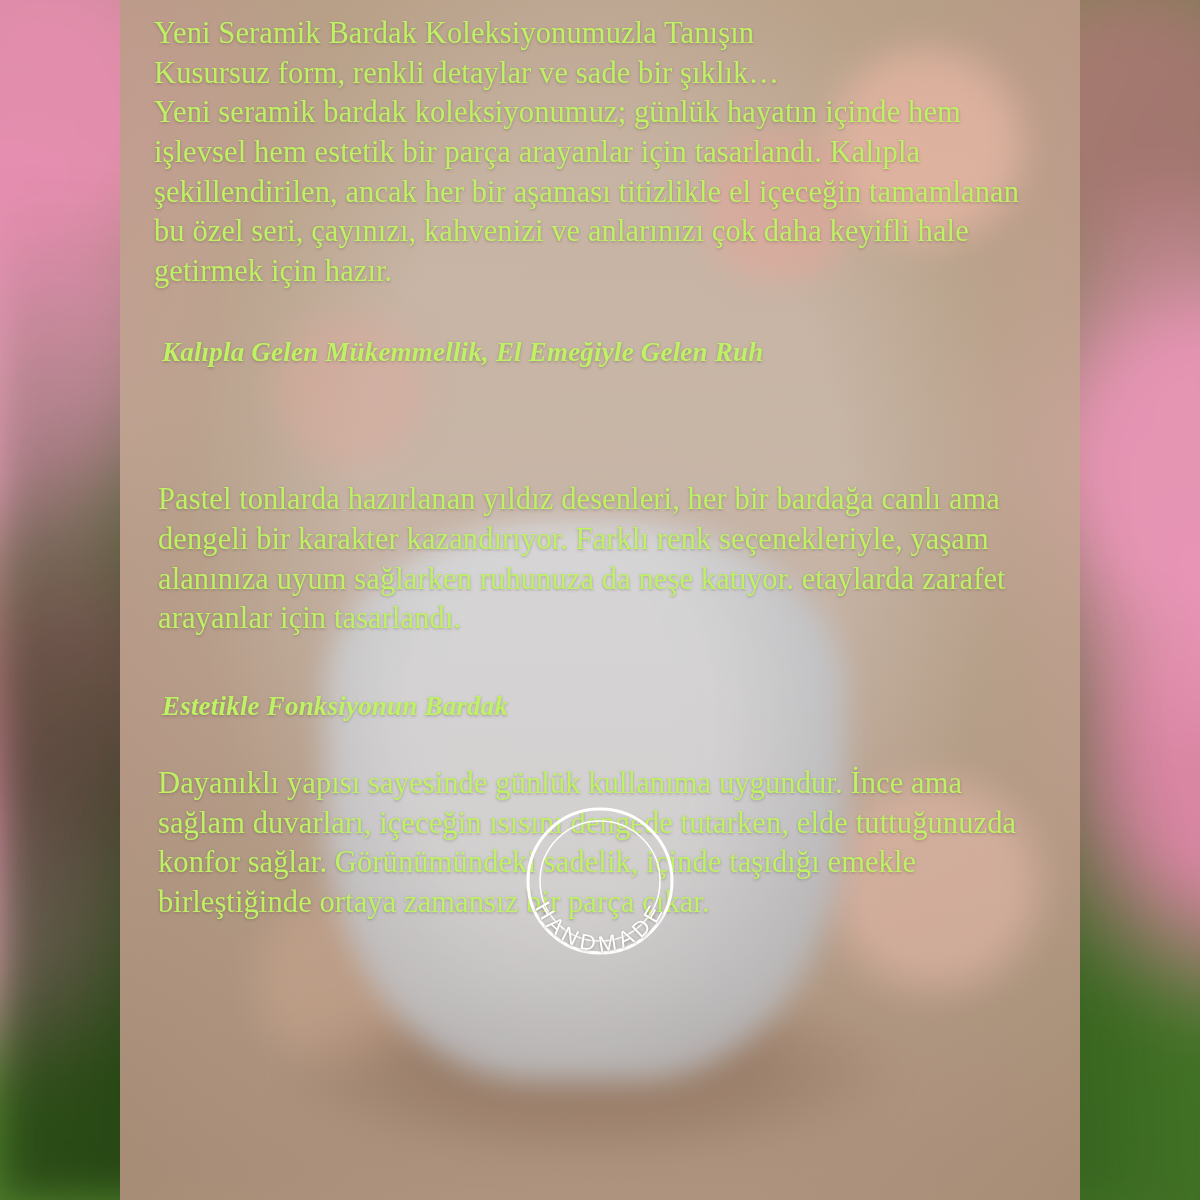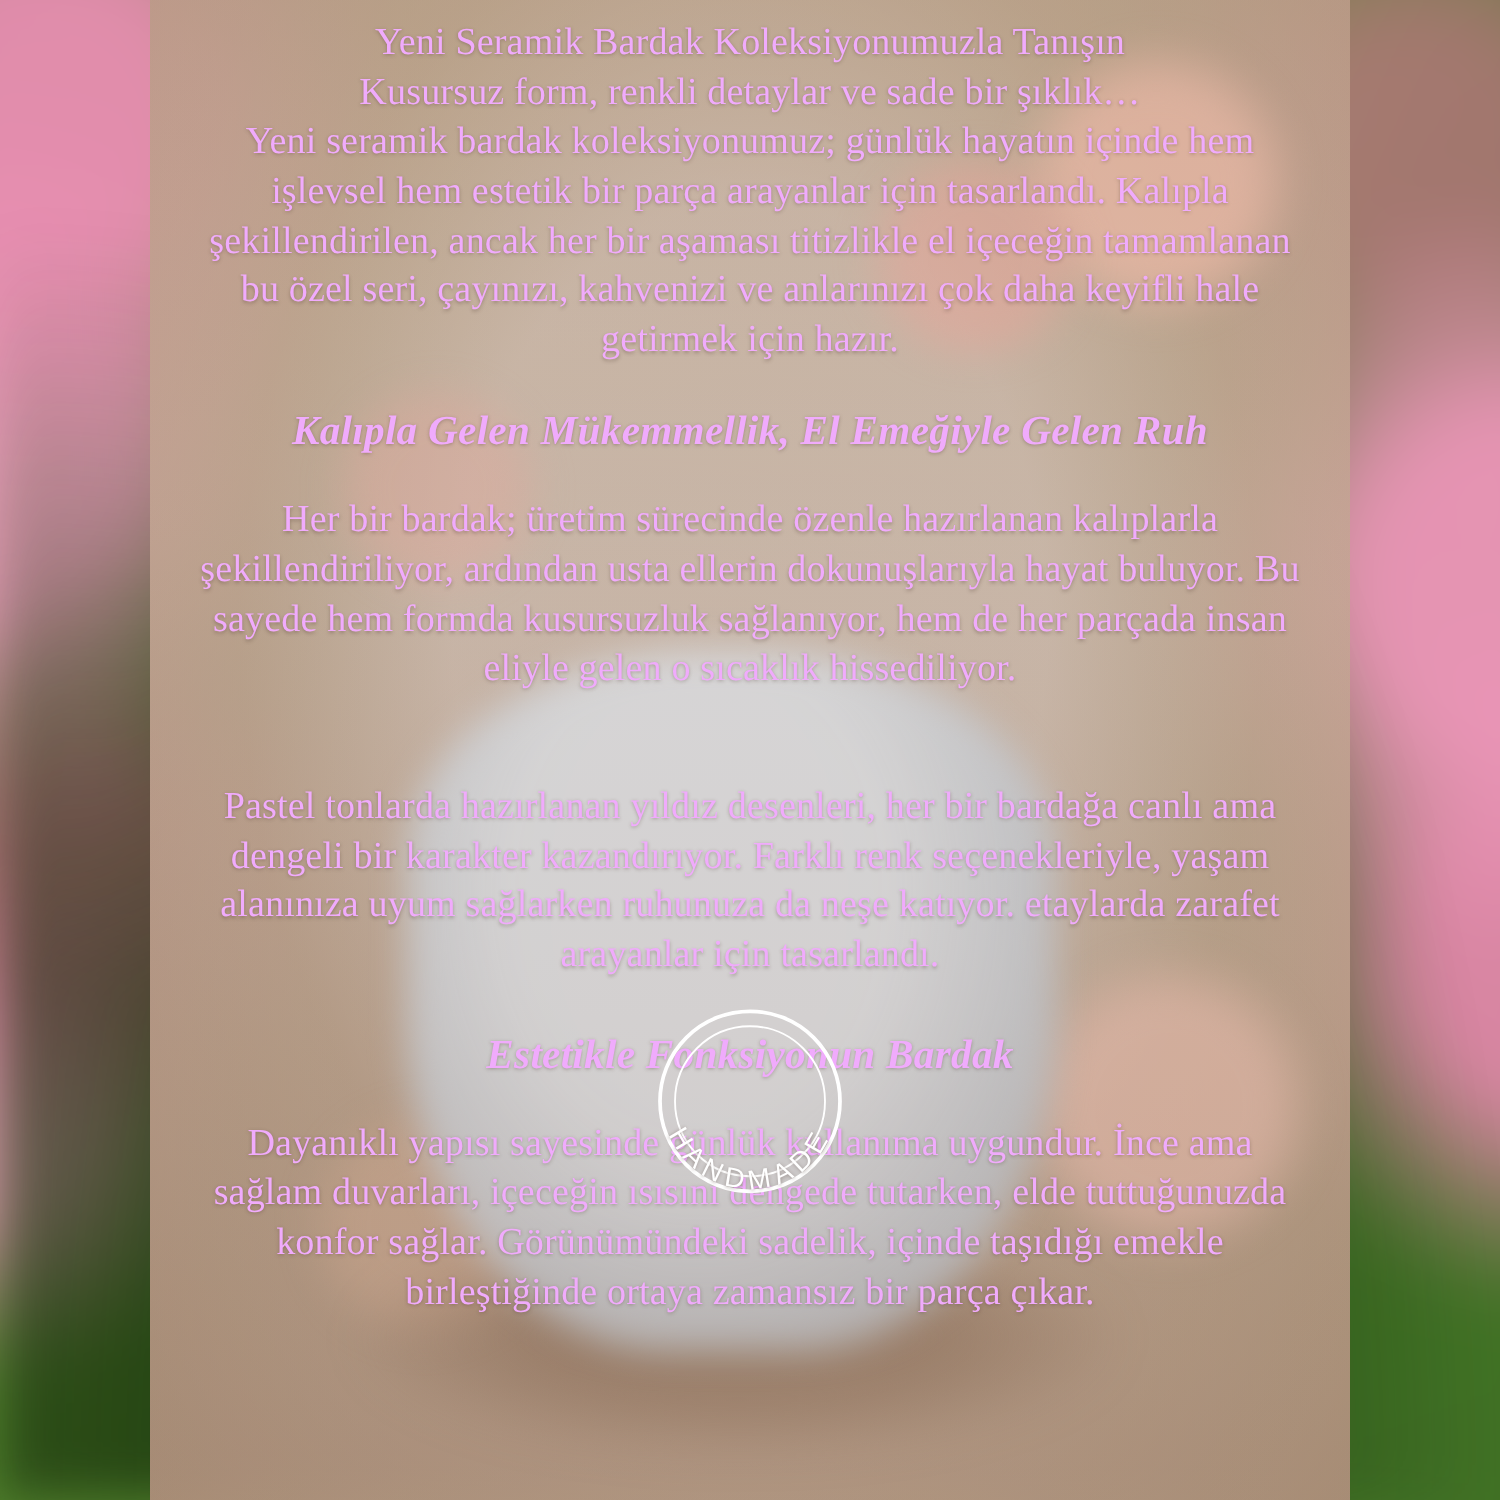--- a/index.html
+++ b/index.html
@@ -102,40 +102,40 @@
     background: linear-gradient(180deg, rgba(170,138,118,0.30) 0%, rgba(168,134,112,0.18) 40%, rgba(160,126,106,0.28) 100%);
   }
 
   
   .content {
     position: absolute;
     left: 150px;
     top: 0;
     width: 900px;
     height: 920px;
-    text-align: center;
-    color: #f0abfc;
+    text-align: left;
+    color: #bef264;
     text-shadow: 0 1px 3px rgba(70,50,40,0.35);
     padding-top: 14px;
     box-sizing: border-box;
   }
   .para {
     font-size: 30.5px;
     line-height: 1.30;
     letter-spacing: 0.1px;
     margin: 0;
     padding: 0 8px;
   }
   .intro { padding: 0 4px; }
   .heading {
     font-style: italic;
     font-weight: bold;
-    font-size: 33px;
+    font-size: 27px;
     letter-spacing: 0.2px;
-    margin: 2px;
+    margin: 12px;
   }
   .sp-a { height: 34px; }
   .sp-b { height: 30px; }
   .sp-c { height: 40px; }
 
   
   .stamp {
     position: absolute;
     left: 50%;
     bottom: -56px;
@@ -173,21 +173,20 @@
 
   <div class="content">
 
     <p class="para intro">Yeni Seramik Bardak Koleksiyonumuzla Tanışın</p>
     <p class="para intro">Kusursuz form, renkli detaylar ve sade bir şıklık…</p>
     <p class="para intro">Yeni seramik bardak koleksiyonumuz; günlük hayatın içinde hem işlevsel hem estetik bir parça arayanlar için tasarlandı. Kalıpla şekillendirilen, ancak her bir aşaması titizlikle el içeceğin tamamlanan bu özel seri, çayınızı, kahvenizi ve anlarınızı çok daha keyifli hale getirmek için hazır.</p>
 
     <div class="sp-a"></div>
     <p class="heading">Kalıpla Gelen Mükemmellik, El Emeğiyle Gelen Ruh</p>
     <div class="sp-b"></div>
-    <p class="para">Her bir bardak; üretim sürecinde özenle hazırlanan kalıplarla şekillendiriliyor, ardından usta ellerin dokunuşlarıyla hayat buluyor. Bu sayede hem formda kusursuzluk sağlanıyor, hem de her parçada insan eliyle gelen o sıcaklık hissediliyor.</p>
 
     <div class="sp-c"></div>
     <div class="sp-b"></div>
     <p class="para">Pastel tonlarda hazırlanan yıldız desenleri, her bir bardağa canlı ama dengeli bir karakter kazandırıyor. Farklı renk seçenekleriyle, yaşam alanınıza uyum sağlarken ruhunuza da neşe katıyor. etaylarda zarafet arayanlar için tasarlandı.</p>
 
     <div class="sp-c"></div>
     <p class="heading">Estetikle Fonksiyonun Bardak</p>
     <div class="sp-b"></div>
     <p class="para">Dayanıklı yapısı sayesinde günlük kullanıma uygundur. İnce ama sağlam duvarları, içeceğin ısısını dengede tutarken, elde tuttuğunuzda konfor sağlar. Görünümündeki sadelik, içinde taşıdığı emekle birleştiğinde ortaya zamansız bir parça çıkar.</p>
 

